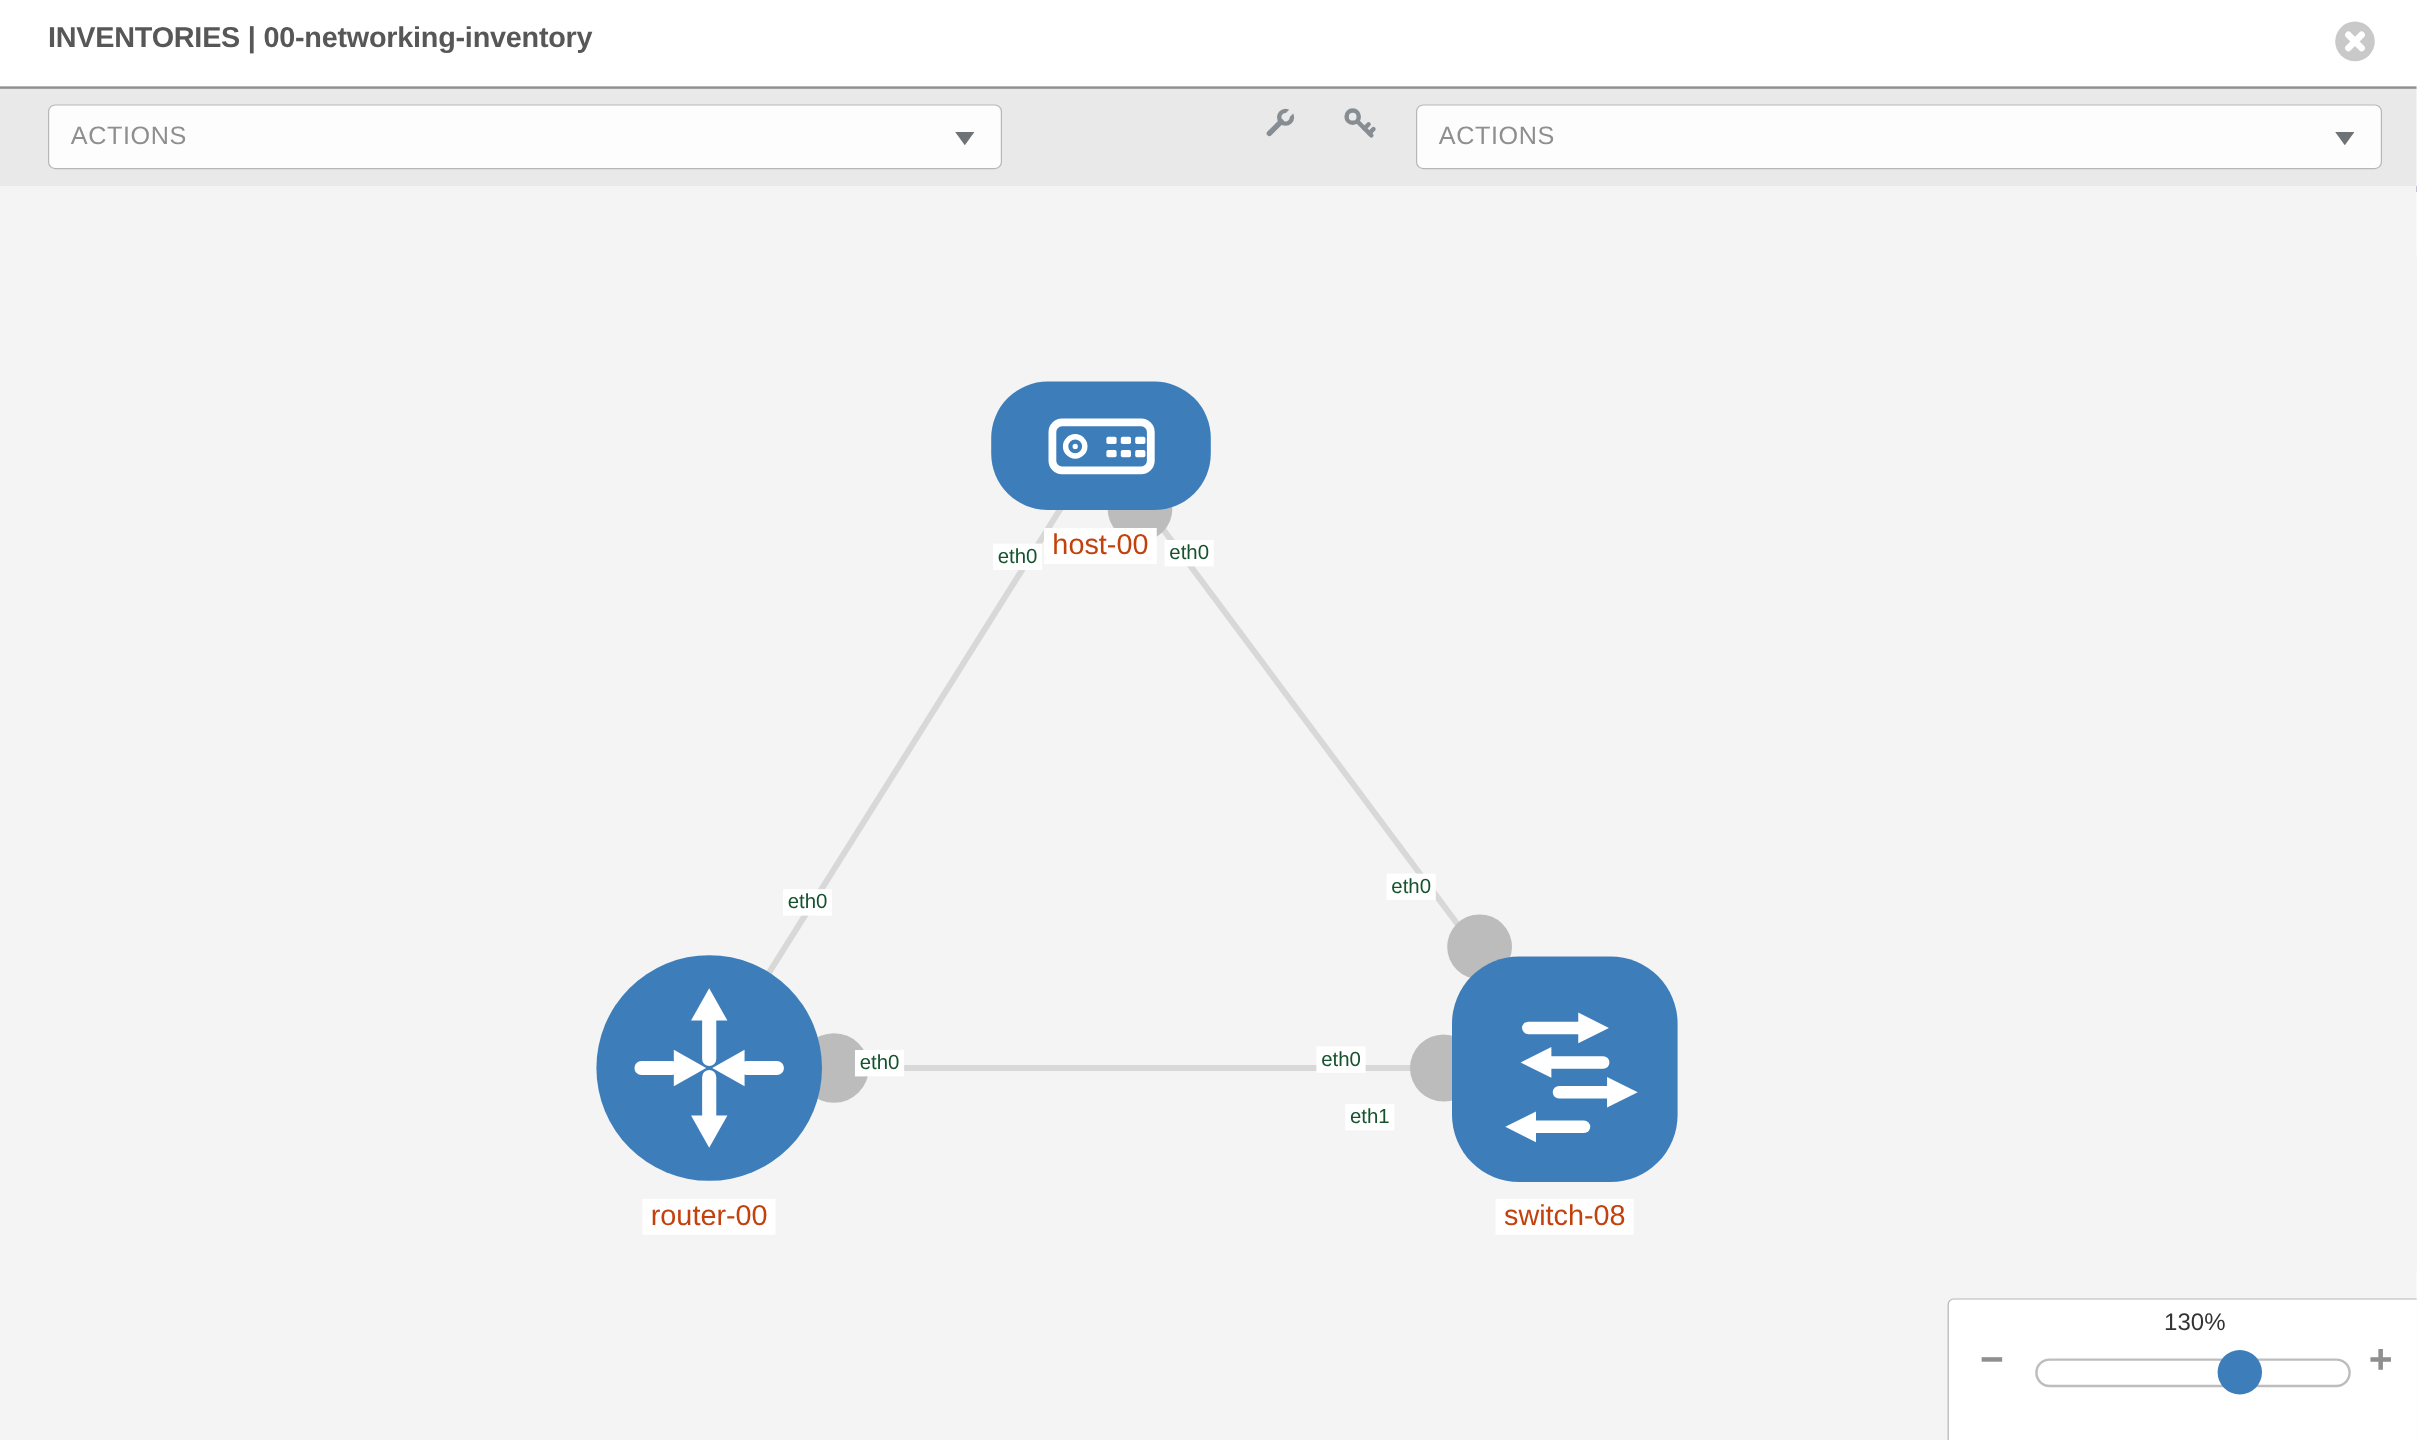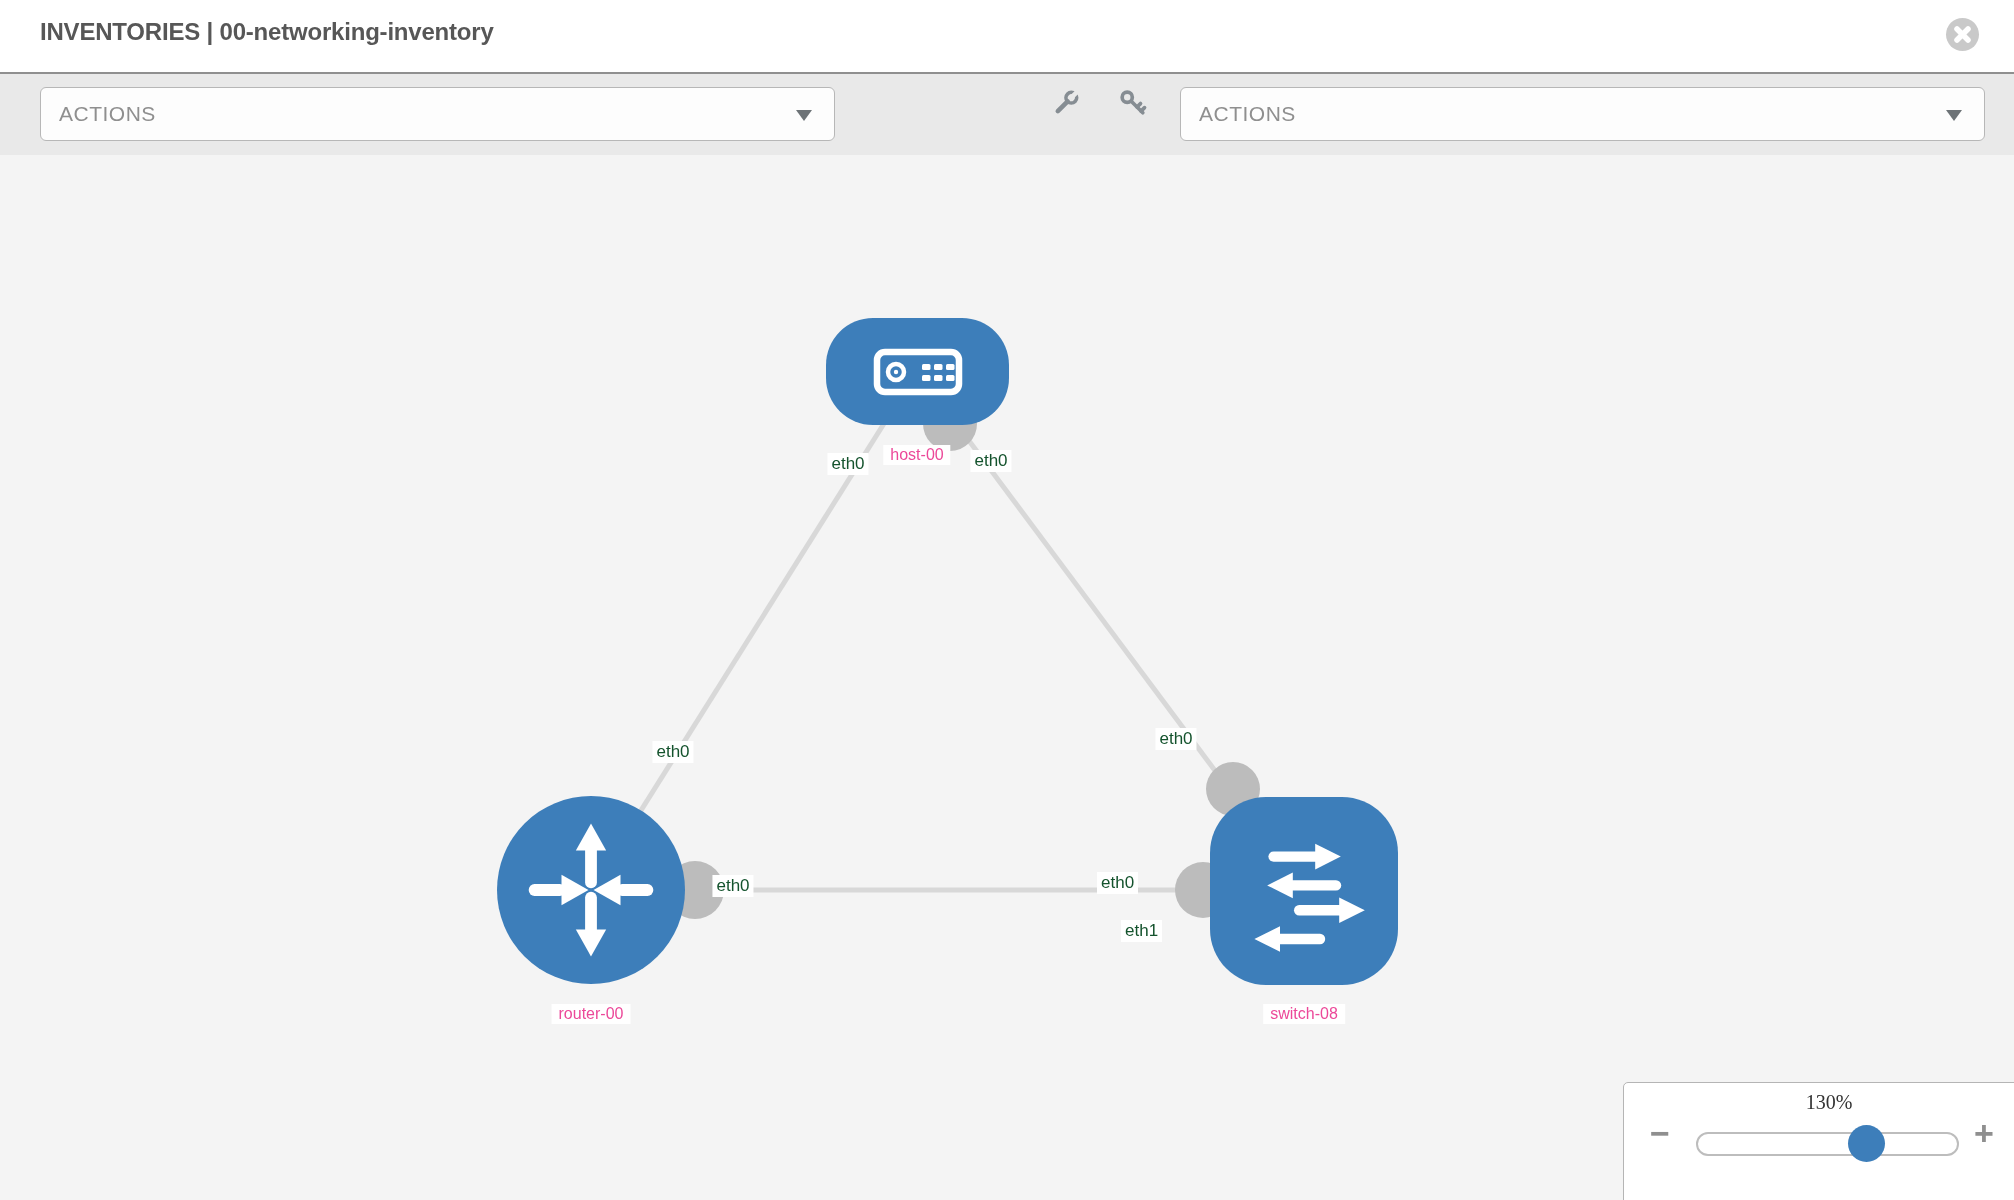--- a/index.html
+++ b/index.html
@@ -38,35 +38,35 @@
   .icon-wrench{left:1051px;}
   .icon-key{left:1118px;}
   
   .canvas{position:absolute;left:0;top:155px;width:2014px;height:1045px;background:#f4f4f4;}
   .links-layer{position:absolute;left:0;top:0;width:2014px;height:1045px;}
   .node{position:absolute;background:#3d7eba;cursor:pointer;display:flex;align-items:center;justify-content:center;z-index:3;}
   .node-host{left:826px;top:163px;width:183px;height:107px;border-radius:47px;}
   .node-router{left:497px;top:641px;width:188px;height:188px;border-radius:50%;}
   .node-switch{left:1210px;top:642px;width:188px;height:188px;border-radius:56px;}
   .node-label{
-    position:absolute;transform:translate(-50%,-50%);background:#ffffff;color:#ec4899;
-    font-size:16px;padding:1px 7px;white-space:nowrap;z-index:4;
+    position:absolute;transform:translate(-50%,-50%);background:#ffffff;color:#c2410c;
+    font-size:24px;padding:1px 7px;white-space:nowrap;z-index:4;
   }
   .iface-label{
     position:absolute;transform:translate(-50%,-50%);background:#ffffff;color:#14532d;
     font-size:17px;padding:1px 4px;white-space:nowrap;z-index:4;
   }
   .iface-back{transform:none;z-index:4;}
   .iface-front{transform:none;z-index:5;margin-top:48px;}
   
   .zoom-panel{
     position:absolute;left:1623px;top:927px;width:400px;height:130px;background:#ffffff;
     border:1px solid #b5b5b5;border-radius:5px 0 0 0;z-index:6;box-sizing:border-box;
   }
-  .zoom-value{position:absolute;left:110px;top:8px;width:190px;text-align:center;font-size:20px;color:#333333;font-family:Liberation Serif, serif;}
+  .zoom-value{position:absolute;left:110px;top:8px;width:190px;text-align:center;font-size:20px;color:#333333;}
   .zoom-minus,.zoom-plus{
     position:absolute;top:34px;font-size:34px;font-weight:700;color:#8f8f8f;cursor:pointer;line-height:32px;
   }
   .zoom-minus{left:26px;}
   .zoom-plus{left:350px;}
   .zoom-track{
     position:absolute;left:72px;top:49px;width:263px;height:24px;background:#ffffff;
     border:2px solid #bdbdbd;border-radius:14px;cursor:pointer;box-sizing:border-box;
   }
   .zoom-thumb{

